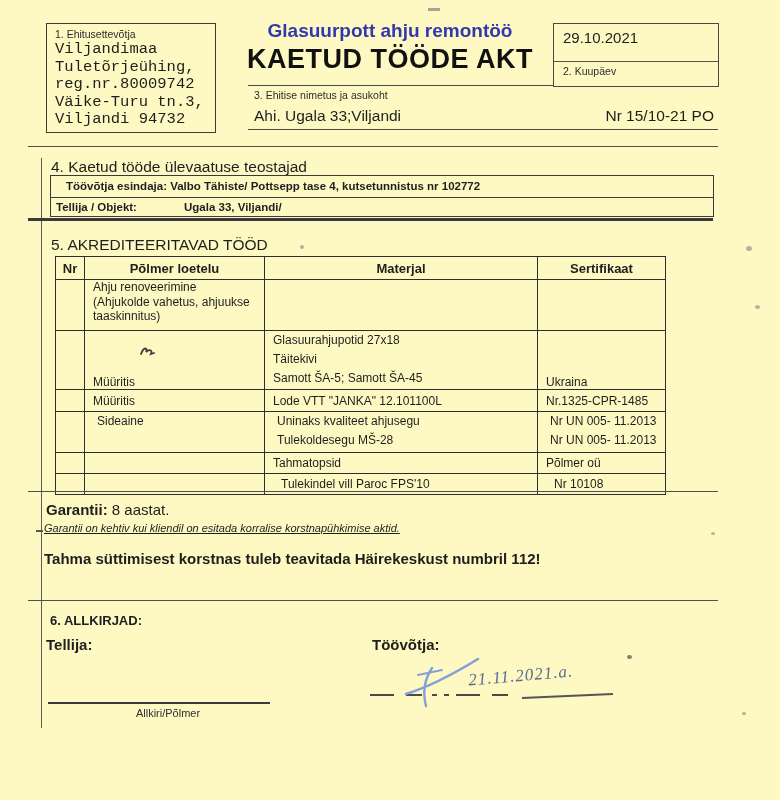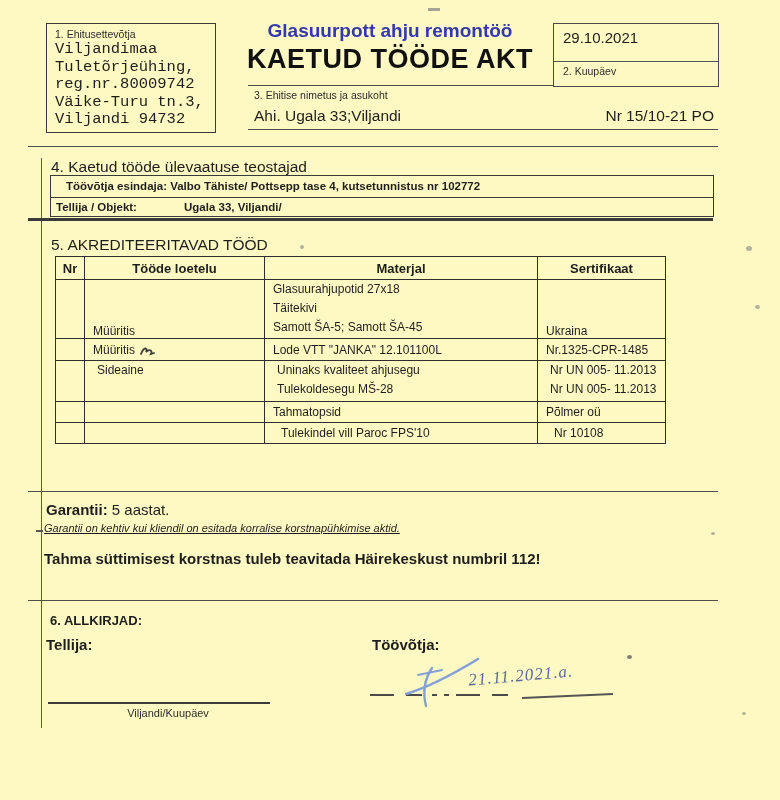--- a/index.html
+++ b/index.html
@@ -120,26 +120,34 @@
   <table class="works">
     <colgroup>
         <col style="width:29px">
         <col style="width:180px">
         <col style="width:273px">
         <col style="width:128px">
       </colgroup>
     <thead>
       <tr>
         <th>Nr</th>
-        <th>Tööde loetelu</th>
+        <th>Põlmer loetelu</th>
         <th>Materjal</th>
         <th>Sertifikaat</th>
       </tr>
     </thead>
     <tbody>
+      <tr class="r1">
+        <td></td>
+        <td class="vtop preline">Ahju renoveerimine
+(Ahjukolde vahetus, ahjuukse
+taaskinnitus)</td>
+        <td></td>
+        <td></td>
+      </tr>
       <tr class="r2">
         <td></td>
         <td class="vbottom">Müüritis</td>
         <td class="vtop preline wide-lines">Glasuurahjupotid 27x18
 Täitekivi
 Samott ŠA-5; Samott ŠA-45</td>
         <td class="vbottom">Ukraina</td>
       </tr>
       <tr class="r3">
         <td></td>
@@ -168,42 +176,42 @@
         <td>Nr 10108</td>
       </tr>
     </tbody>
   </table>
 
   <svg class="abs" style="left:138px;top:342px;" width="22" height="16" viewBox="0 0 22 16">
     <path d="M3 12 C 6 4, 10 6, 8 10 C 11 7, 15 8, 13 12 L 16 11" fill="none" stroke="#3c3c3c" stroke-width="1.8" stroke-linecap="round"></path>
   </svg>
   <div class="abs rule" style="left:28px;top:491px;width:690px;border-top-width:1.5px;"></div>
 
-  <div class="abs warranty-main serif"><b>Garantii:</b>&nbsp;<span>5 aastat.</span></div>
+  <div class="abs warranty-main serif"><b>Garantii:</b>&nbsp;<span>8 aastat.</span></div>
   <div class="abs stray-dash"></div>
   <div class="abs warranty-cond serif">Garantii on kehtiv kui kliendil on esitada korralise korstnapühkimise aktid.</div>
   <div class="abs warranty-notice serif">Tahma süttimisest korstnas tuleb teavitada Häirekeskust numbril 112!</div>
 
   <div class="abs rule" style="left:28px;top:600px;width:690px;"></div>
 
   <div class="abs sec6-heading">6. ALLKIRJAD:</div>
   <div class="abs client-label">Tellija:</div>
   <div class="abs contractor-label">Töövõtja:</div>
 
   <svg class="abs sig-area" width="262" height="62" viewBox="0 0 262 62">
     <path d="M10 47 L152 47" fill="none" stroke="#4a4a4a" stroke-width="2.2" stroke-dasharray="24 12 16 10 5 7 5 7"></path>
     <path d="M66 58 C63 46 64 32 72 20" fill="none" stroke="#84a0d8" stroke-width="2.4" stroke-linecap="round"></path>
     <path d="M46 46 C72 38 100 22 118 11" fill="none" stroke="#84a0d8" stroke-width="2.6" stroke-linecap="round"></path>
     <path d="M58 27 L82 22" fill="none" stroke="#84a0d8" stroke-width="2" stroke-linecap="round"></path>
     <path d="M162 50 L253 46" fill="none" stroke="#555555" stroke-width="1.8"></path>
   </svg>
   <div class="abs hand-date">21.11.2021.a.</div>
 
   <div class="abs sig-line-left"></div>
-  <div class="abs sig-caption">Viljandi/Kuupäev</div>
+  <div class="abs sig-caption">Allkiri/Põlmer</div>
 
   <div>
     <div class="speck-bar" style="left:428px;top:8px;width:12px;height:2.5px;"></div>
     <div class="speck" style="left:300px;top:245px;width:4px;height:4px;"></div>
     <div class="speck" style="left:746px;top:246px;width:6px;height:5px;"></div>
     <div class="speck" style="left:755px;top:305px;width:5px;height:4px;"></div>
     <div class="speck" style="left:711px;top:532px;width:4px;height:3px;"></div>
     <div class="speck" style="left:627px;top:655px;width:5px;height:4px;background:#555;"></div>
     <div class="speck" style="left:742px;top:712px;width:4px;height:3px;"></div>
   </div>

